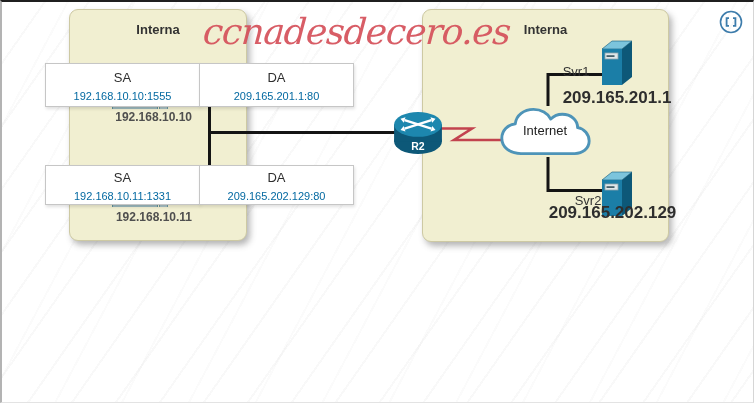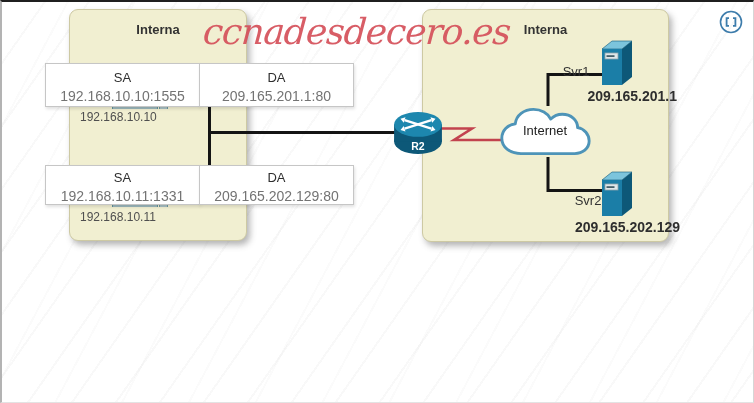--- a/index.html
+++ b/index.html
@@ -25,38 +25,38 @@
     font-size:13px;font-weight:bold;color:#333;
   }
   .wires{position:absolute;left:0;top:0;z-index:4;}
   .ptable{position:absolute;display:flex;z-index:6;}
   .pcell{
     width:155px;background:#fff;border:1px solid #c6c6c6;box-sizing:border-box;
     text-align:center;box-shadow:1px 2px 3px rgba(0,0,0,0.12);
   }
   .pcell + .pcell{margin-left:-1px;}
   .pcell .hd{font-size:13px;font-weight:normal;color:#2e2e2e;line-height:19px;padding-top:2px;}
-  .pcell .vl{font-size:14px;color:#737373;line-height:19px;}
+  .pcell .vl{font-size:11px;color:#0369a1;line-height:19px;}
   .t1 .pcell{height:44px;padding-top:2px;}
   .t2 .pcell{height:40px;}
   .host-label{
-    position:absolute;text-align:left;font-size:12px;font-weight:400;color:#4f4f4f;z-index:3;
+    position:absolute;text-align:right;font-size:12px;font-weight:700;color:#4f4f4f;z-index:3;
   }
   .pc-top{
     position:absolute;width:46px;height:7px;background:#9cb8bd;border:1px solid #618f98;
     border-bottom:none;border-radius:5px 5px 0 0;z-index:3;box-sizing:border-box;
   }
   .pc-tab{position:absolute;width:9px;height:5px;background:#a8c0c4;border:1px solid #6d959d;border-bottom:none;z-index:3;box-sizing:border-box;border-radius:2px 2px 0 0;}
   .device{position:absolute;z-index:7;text-decoration:underline;}
   .cloud-label{
     position:absolute;inset:0;display:flex;align-items:center;justify-content:center;
     font-size:13px;color:#222;padding-bottom:2px;
   }
   .srv-name{position:absolute;font-size:13px;color:#333;text-align:center;z-index:7;}
-  .srv-ip{position:absolute;font-size:14px;font-weight:bold;color:#2e2e2e;text-align:right;z-index:7;}
+  .srv-ip{position:absolute;font-size:17px;font-weight:bold;color:#2e2e2e;text-align:center;z-index:7;}
   .watermark{
     position:absolute;left:201px;top:9px;z-index:10;
     font-family:"DejaVu Serif",serif;font-style:italic;
     font-size:36px;letter-spacing:-1px;color:#d5505a;opacity:0.92;
     transform:skewX(-4deg);white-space:nowrap;
   }
   .fs-btn{position:absolute;left:716px;top:7px;width:26px;height:26px;z-index:10;cursor:pointer;background:none;border:none;padding:0;}
 </style>
 </head>
 <body>
@@ -146,21 +146,21 @@
   <div class="device" style="left:598px;top:168px;width:34px;height:48px;">
     <svg width="34" height="48" viewBox="0 0 34 48">
       <polygon points="2,10 12,2 32,2 22,10" fill="#7cc4dc" stroke="#0d5878" stroke-width="0.6"></polygon>
       <polygon points="22,10 32,2 32,38 22,46" fill="#0d5878"></polygon>
       <rect x="2" y="10" width="20" height="36" fill="#1b7ea7"></rect>
       <rect x="5" y="14" width="13" height="6" fill="#dfe7e9" stroke="#8fa6ac" stroke-width="0.8"></rect>
       <rect x="6.5" y="16.2" width="8" height="1.8" fill="#45606b"></rect>
     </svg>
   </div>
   <div class="srv-name" style="left:564px;top:191px;width:44px;">Svr2</div>
-  <div class="srv-ip" style="left:543px;top:217px;width:135px;">209.165.202.129</div>
+  <div class="srv-ip" style="left:543px;top:201px;width:135px;">209.165.202.129</div>
 
   <div class="watermark">ccnadesdecero.es</div>
 
   <button class="fs-btn">
     <svg width="26" height="26" viewBox="0 0 26 26">
       <circle cx="13" cy="13" r="10.5" fill="none" stroke="#3d7cab" stroke-width="1.6"></circle>
       <path d="M11 9.2 H 8.6 V 16.8 H 11" fill="none" stroke="#3d7cab" stroke-width="1.8"></path>
       <path d="M15 9.2 H 17.4 V 16.8 H 15" fill="none" stroke="#3d7cab" stroke-width="1.8"></path>
     </svg>
   </button>

